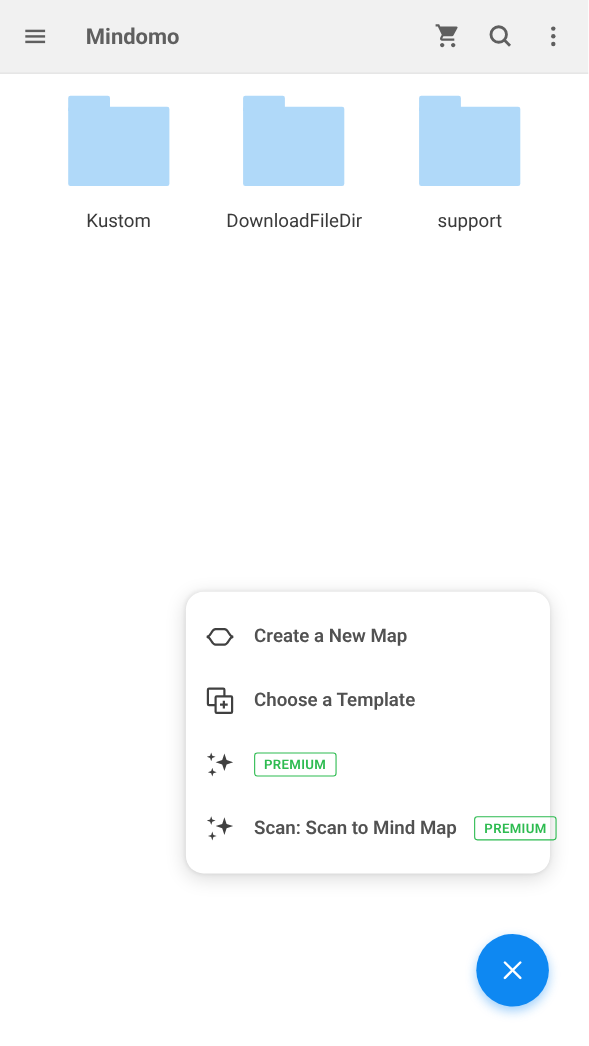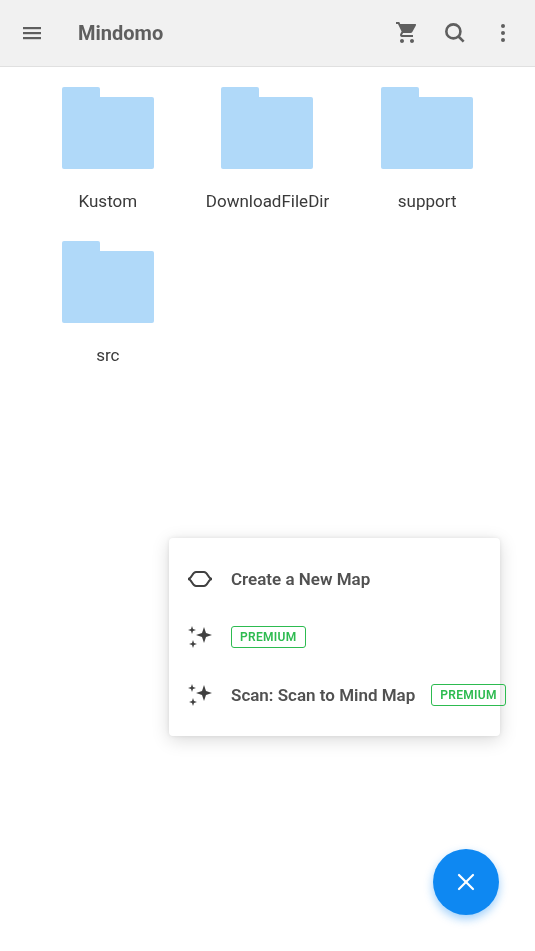--- a/index.html
+++ b/index.html
@@ -87,21 +87,21 @@
       font-size: 17px;
       color: #3a3a3a;
       text-align: center;
     }
     .popup-menu {
       position: absolute;
       left: 169px;
       top: 538px;
       width: 331px;
       background: #ffffff;
-      border-radius: 4px;
+      border-radius: 16px;
       box-shadow: 0 4px 18px rgba(0,0,0,0.15), 0 0 4px rgba(0,0,0,0.08);
       padding: 12px 0;
     }
     .popup-item {
       display: flex;
       align-items: center;
       padding: 14px 16px;
       cursor: pointer;
       gap: 16px;
     }
@@ -188,38 +188,45 @@
     <div class="folder-label">Kustom</div>
   </div>
   <div class="folder-item">
     <div class="folder-icon"></div>
     <div class="folder-label">DownloadFileDir</div>
   </div>
   <div class="folder-item">
     <div class="folder-icon"></div>
     <div class="folder-label">support</div>
   </div>
-  <div class="folder-item">
-    <div class="folder-icon"></div>
-    <div class="folder-label">src</div>
-  </div>
 </div>
 
 <div class="popup-menu">
 
   <div class="popup-item">
     <div class="popup-item-icon">
       <svg width="28" height="22" viewBox="0 0 28 22" fill="none" stroke="currentColor" stroke-width="2">
         <path d="M2 11 C 6 11, 6 4, 10 4 L18 4 C 22 4, 22 11, 26 11"></path>
         <path d="M2 11 C 6 11, 6 18, 10 18 L18 18 C 22 18, 22 11, 26 11"></path>
       </svg>
     </div>
     <span class="popup-item-label">Create a New Map</span>
   </div>
 
+  <div class="popup-item">
+    <div class="popup-item-icon">
+      <svg width="26" height="26" viewBox="0 0 26 26" fill="none" stroke="currentColor" stroke-width="2">
+        <rect x="2" y="2" width="15" height="15" rx="1"></rect>
+        <rect x="9" y="9" width="15" height="15" rx="1" fill="#fff"></rect>
+        <line x1="13" y1="16.5" x2="20" y2="16.5"></line>
+        <line x1="16.5" y1="13" x2="16.5" y2="20"></line>
+      </svg>
+    </div>
+    <span class="popup-item-label">Choose a Template</span>
+  </div>
 
   <div class="popup-item">
     <div class="popup-item-icon">
       <svg width="28" height="28" viewBox="0 0 28 28" fill="currentColor">
         <path d="M18 4 L20 10 L26 12 L20 14 L18 20 L16 14 L10 12 L16 10 Z"></path>
         <path d="M6 3 L7 6 L10 7 L7 8 L6 11 L5 8 L2 7 L5 6 Z"></path>
         <path d="M7 17 L8 20 L11 21 L8 22 L7 25 L6 22 L3 21 L6 20 Z"></path>
       </svg>
     </div>
     <span class="premium-badge">PREMIUM</span>

